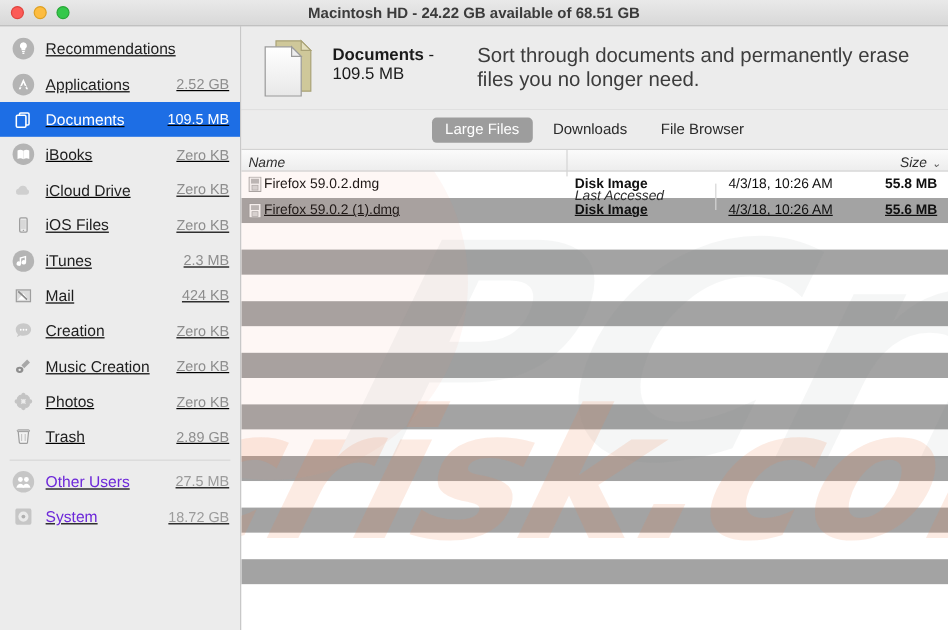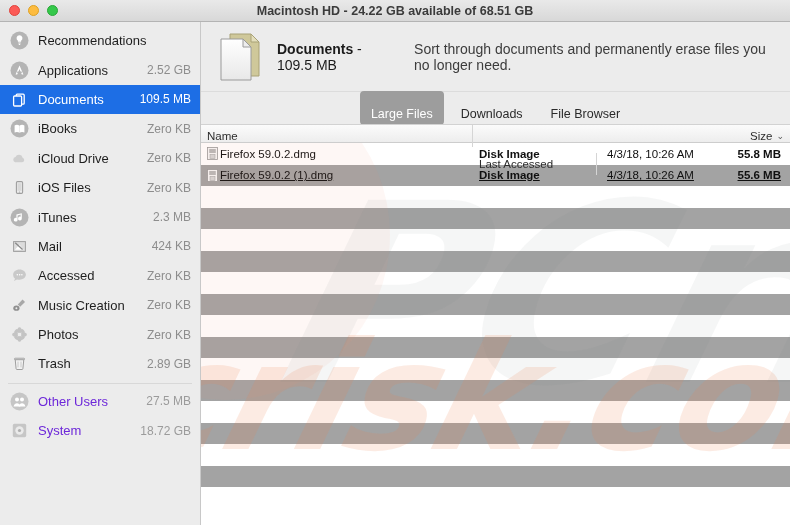--- a/index.html
+++ b/index.html
@@ -100,20 +100,21 @@
   
   #sidebar {
     position: relative;
     z-index: 50;
     width: 201px;
     flex: 0 0 201px;
     background: #ececec;
     border-right: 1px solid #c8c8c8;
     padding-top: 4px;
     overflow: hidden;
+    text-decoration: underline;
   }
   .sb-item {
     display: flex;
     align-items: center;
     height: 29.4px;
     padding: 0 9px 0 10px;
     gap: 9px;
     position: relative;
   }
   .sb-item.selected { background: #1d6ee5; }
@@ -168,37 +169,37 @@
     display: flex;
     align-items: center;
     padding: 0 16px;
     gap: 14px;
     border-bottom: 1px solid #dcdcdc;
   }
   #header-icon { flex: 0 0 46px; width: 46px; height: 52px; }
   #header-text { display: flex; flex-direction: row; gap: 3px; }
   #header-title { font-size: 14px; color: #1b1b1b; }
   #header-title b { font-weight: bold; }
-  #header-desc { font-size: 14px; color: #3c3c3c; margin-left: 16px; }
+  #header-desc { font-size: 17px; color: #3c3c3c; margin-left: 16px; }
 
   #tabbar {
     position: relative;
     z-index: 45;
     height: 32px;
     flex: 0 0 32px;
     background: #ececec;
     display: flex;
     align-items: center;
     justify-content: center;
     gap: 6px;
   }
   .tab {
     font-size: 12.5px;
     color: #2a2a2a;
-    padding: 16px 11px 4px;
+    padding: 3px 11px 4px;
     border-radius: 4px;
     white-space: nowrap;
   }
   .tab.active {
     background: #9d9d9d;
     color: #ffffff;
     font-weight: normal;
   }
 
   
@@ -214,20 +215,21 @@
     font-size: 11.5px;
     color: #2d2d2d;
   }
   .ch {
     display: flex;
     align-items: center;
     padding: 11px 6px;
     border-right: 1px solid #d5d5d5;
     white-space: nowrap;
     overflow: hidden;
+    font-style: italic;
   }
   .ch.name  { flex: 0 0 272px; }
   .ch.kind  { flex: 0 0 128px; }
   .ch.acc   { flex: 0 0 124px; margin-top: 28px; }
   .ch.size  { flex: 1 1 auto; border-right: none; justify-content: flex-end; gap: 4px; }
   .sortglyph { font-size: 9px; color: #5a5a5a; }
 
   #rows {
     position: relative;
     z-index: 20;
@@ -379,21 +381,21 @@
 
       <div class="sb-item">
         <span class="sb-icon">
           <svg viewBox="0 0 19 19" width="19" height="19">
             <path d="M9.5 3.4c3.6 0 6.4 2.3 6.4 5.2s-2.8 5.2-6.4 5.2c-.9 0-1.7-.1-2.5-.4L4 15l1-2.3A4.8 4.8 0 0 1 3.1 8.6c0-2.9 2.8-5.2 6.4-5.2z" fill="#c9c9c9"></path>
             <circle cx="7.3" cy="8.8" r="0.75" fill="#fff"></circle>
             <circle cx="9.6" cy="8.8" r="0.75" fill="#fff"></circle>
             <circle cx="11.9" cy="8.8" r="0.75" fill="#fff"></circle>
           </svg>
         </span>
-        <span class="sb-label">Accessed</span>
+        <span class="sb-label">Creation</span>
         <span class="sb-size">Zero KB</span>
       </div>
 
       <div class="sb-item">
         <span class="sb-icon">
           <svg viewBox="0 0 19 19" width="19" height="19">
             <path d="M12.6 3.6 L15 6 L10.2 10.8 L7.8 8.4 Z" fill="#a8a8a8"></path>
             <ellipse cx="6.4" cy="12.2" rx="3.1" ry="2.6" fill="#8f8f8f"></ellipse>
             <circle cx="6.4" cy="12.2" r="1" fill="#ececec"></circle>
           </svg>

